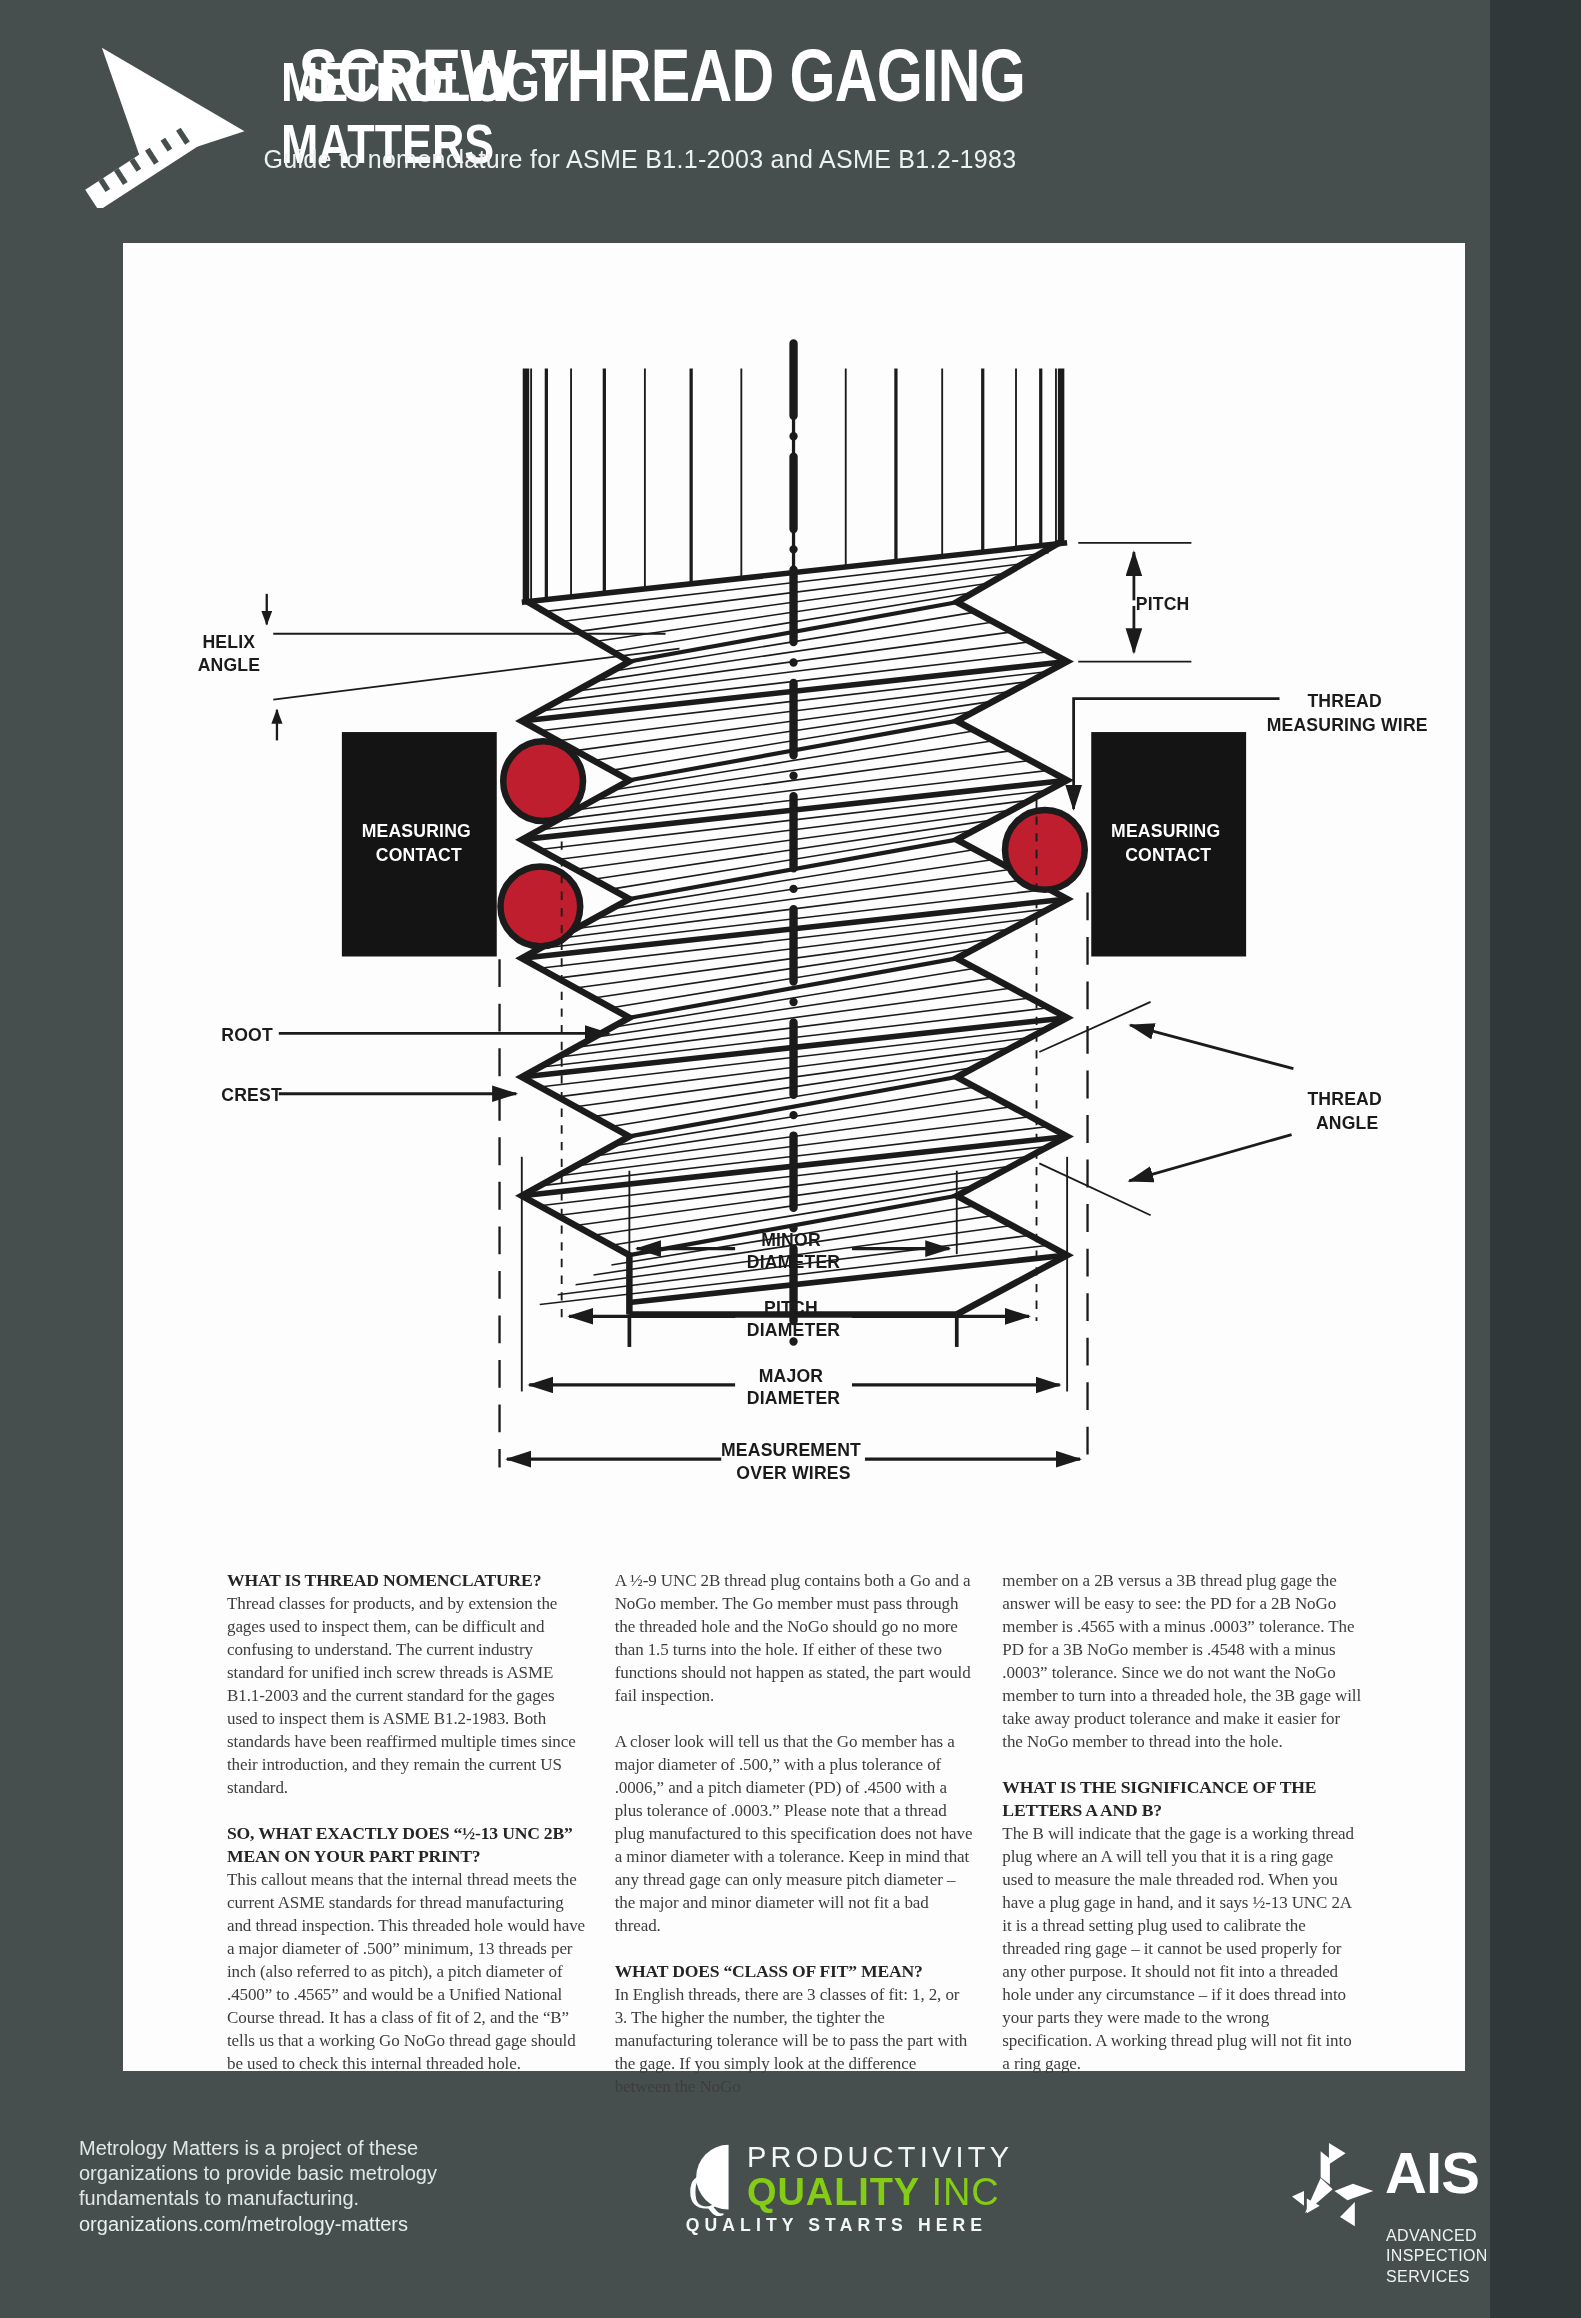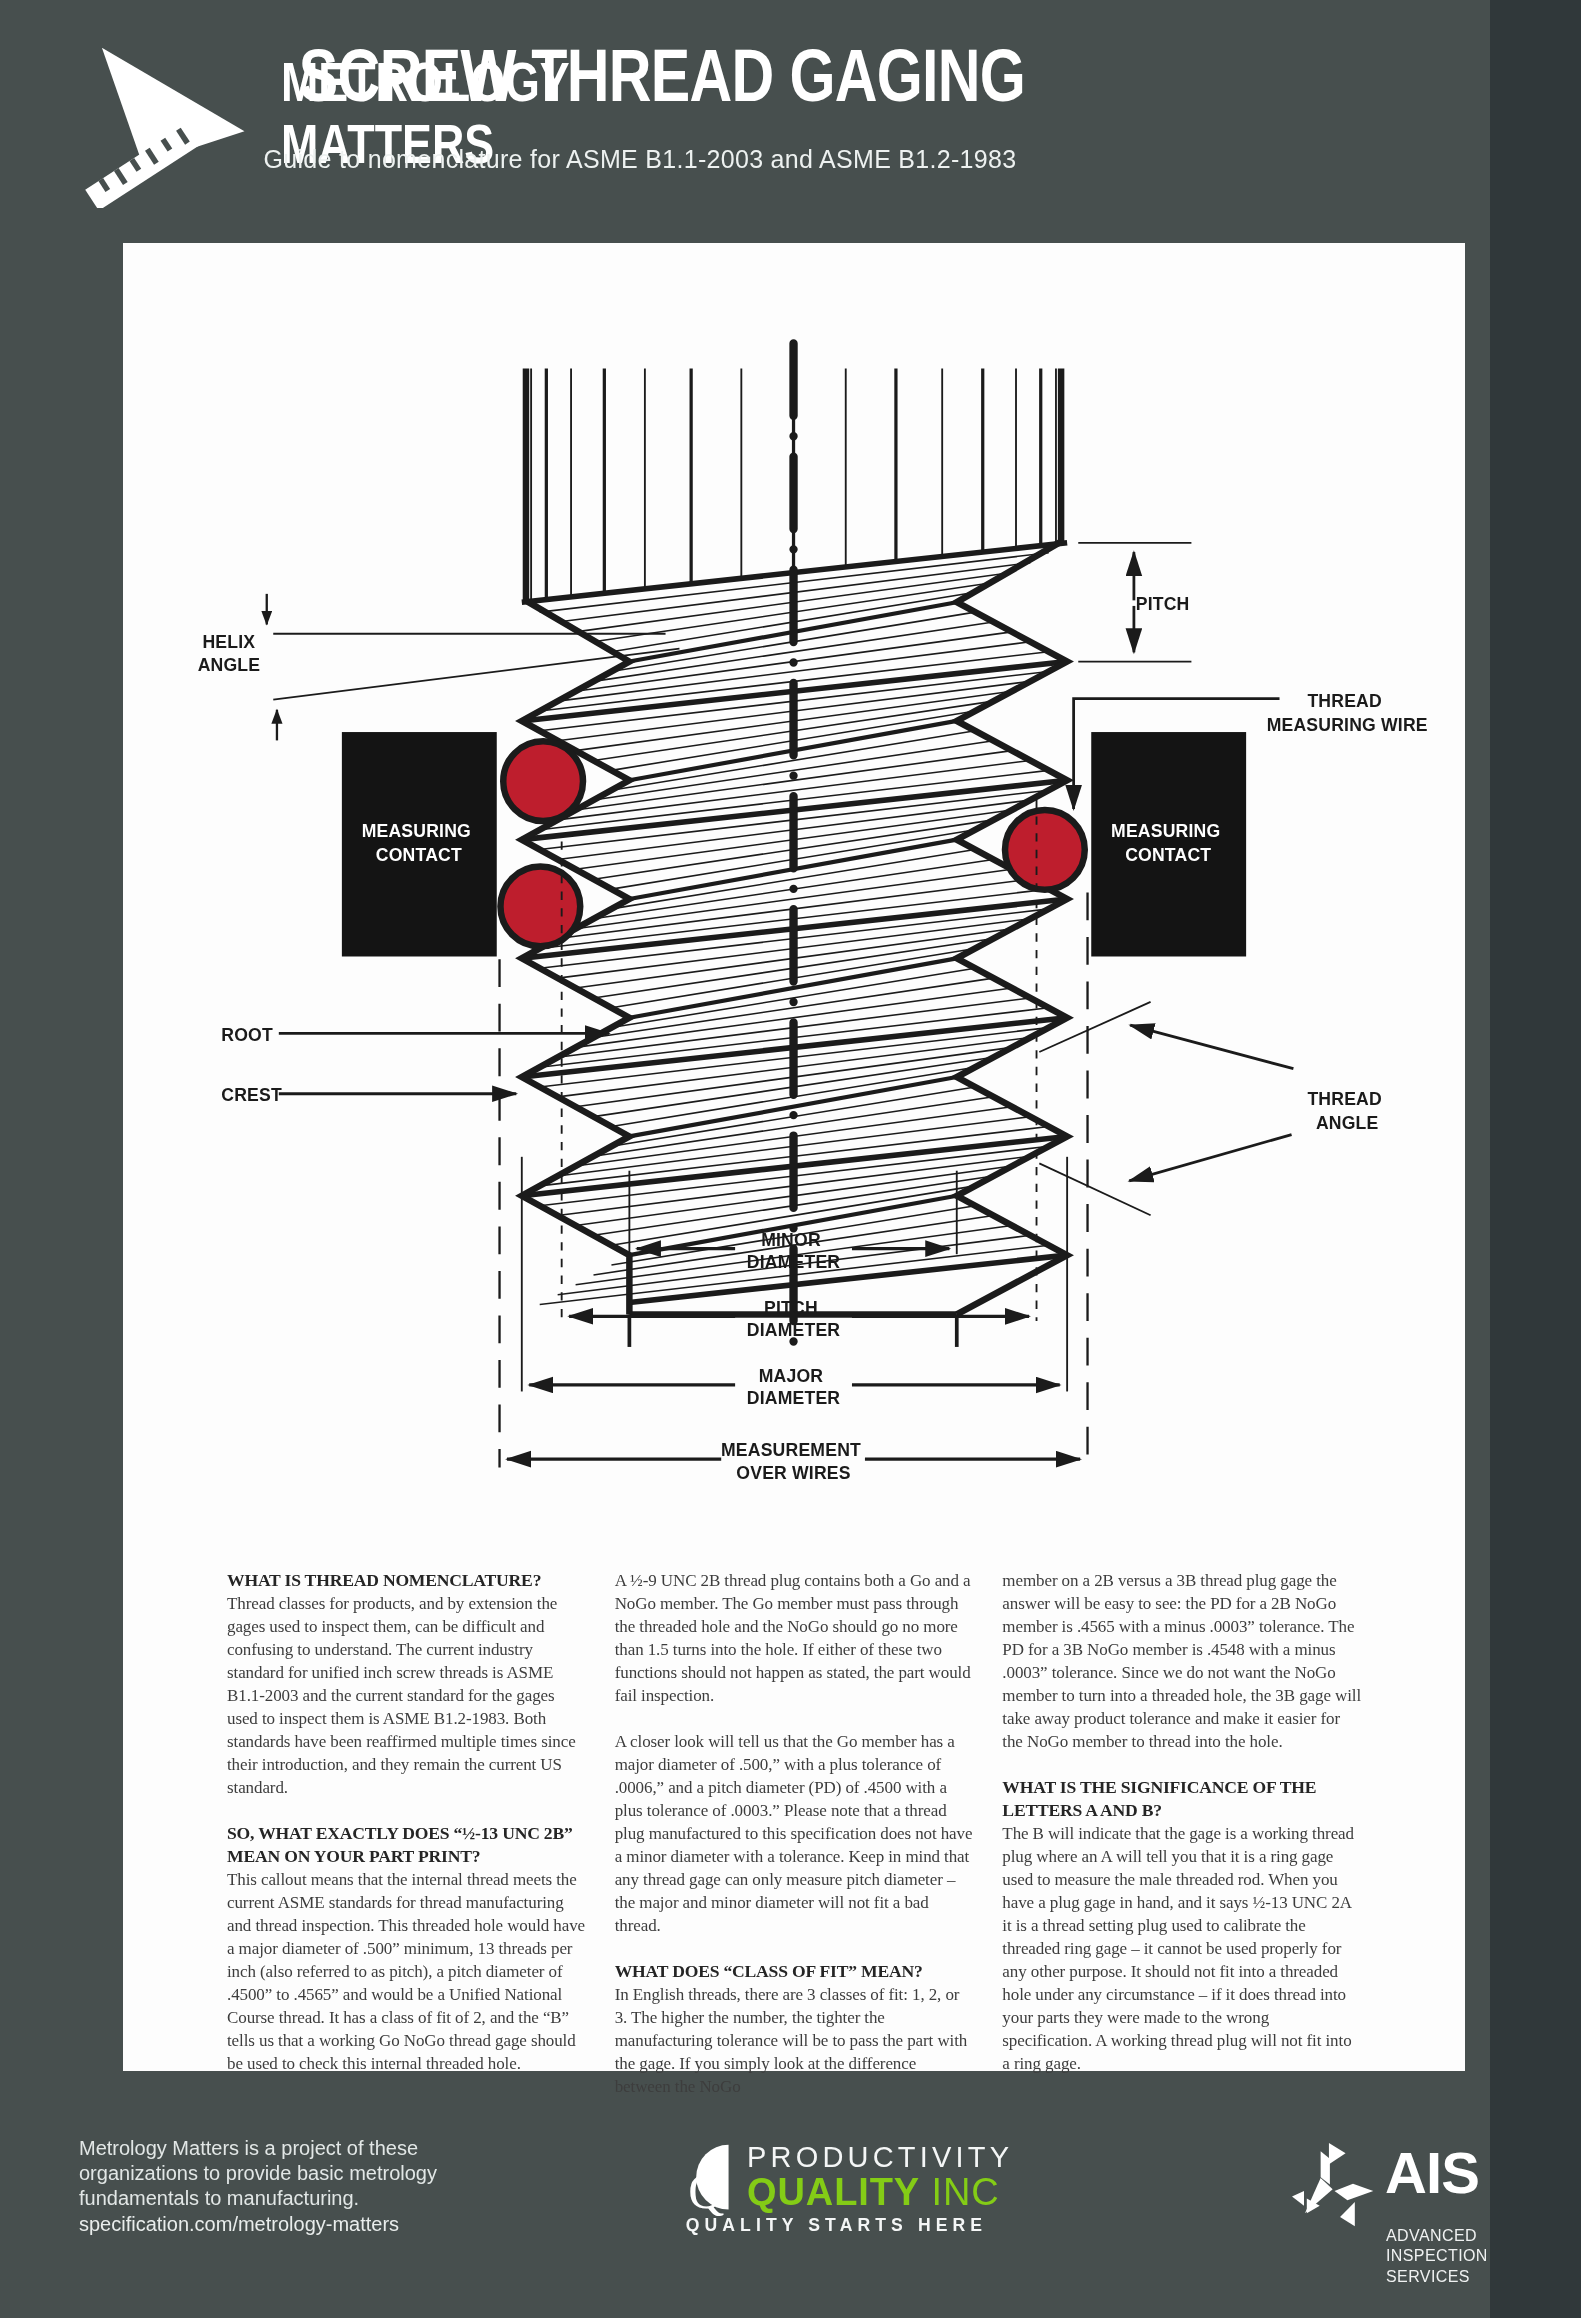--- a/index.html
+++ b/index.html
@@ -292,21 +292,21 @@
       </div>
       <div class="article-col">
         <p>member on a 2B versus a 3B thread plug gage the answer will be easy to see: the PD for a 2B NoGo member is .4565 with a minus .0003” tolerance. The PD for a 3B NoGo member is .4548 with a minus .0003” tolerance. Since we do not want the NoGo member to turn into a threaded hole, the 3B gage will take away product tolerance and make it easier for the NoGo member to thread into the hole.</p>
         <h4>WHAT IS THE SIGNIFICANCE OF THE LETTERS A AND B?</h4>
         <p>The B will indicate that the gage is a working thread plug where an A will tell you that it is a ring gage used to measure the male threaded rod. When you have a plug gage in hand, and it says ½-13 UNC 2A it is a thread setting plug used to calibrate the threaded ring gage – it cannot be used properly for any other purpose. It should not fit into a threaded hole under any circumstance – if it does thread into your parts they were made to the wrong specification. A working thread plug will not fit into a ring gage.</p>
       </div>
     </div>
   </div>
 
   <div class="footer-blurb">Metrology Matters is a project of these organizations to provide basic metrology fundamentals to manufacturing.</div>
-  <div class="footer-url">specification.com/metrology-matters</div>
+  <div class="footer-url">organizations.com/metrology-matters</div>
 
   <div class="pqi-logo">
     <svg class="pqi-mark" width="58" height="74" viewBox="0 0 62 80">
       <path d="M50,2 A35,35 0 0 0 50,72 Z" fill="#fff"></path>
       <text x="26" y="70" font-family="Liberation Serif,serif" font-size="54" fill="#fff" text-anchor="middle">Q</text>
     </svg>
     <div class="pqi-line1">PRODUCTIVITY</div>
     <div class="pqi-line2"><b>QUALITY</b><span> INC</span></div>
     <div class="pqi-tagline">QUALITY STARTS HERE</div>
   </div>

